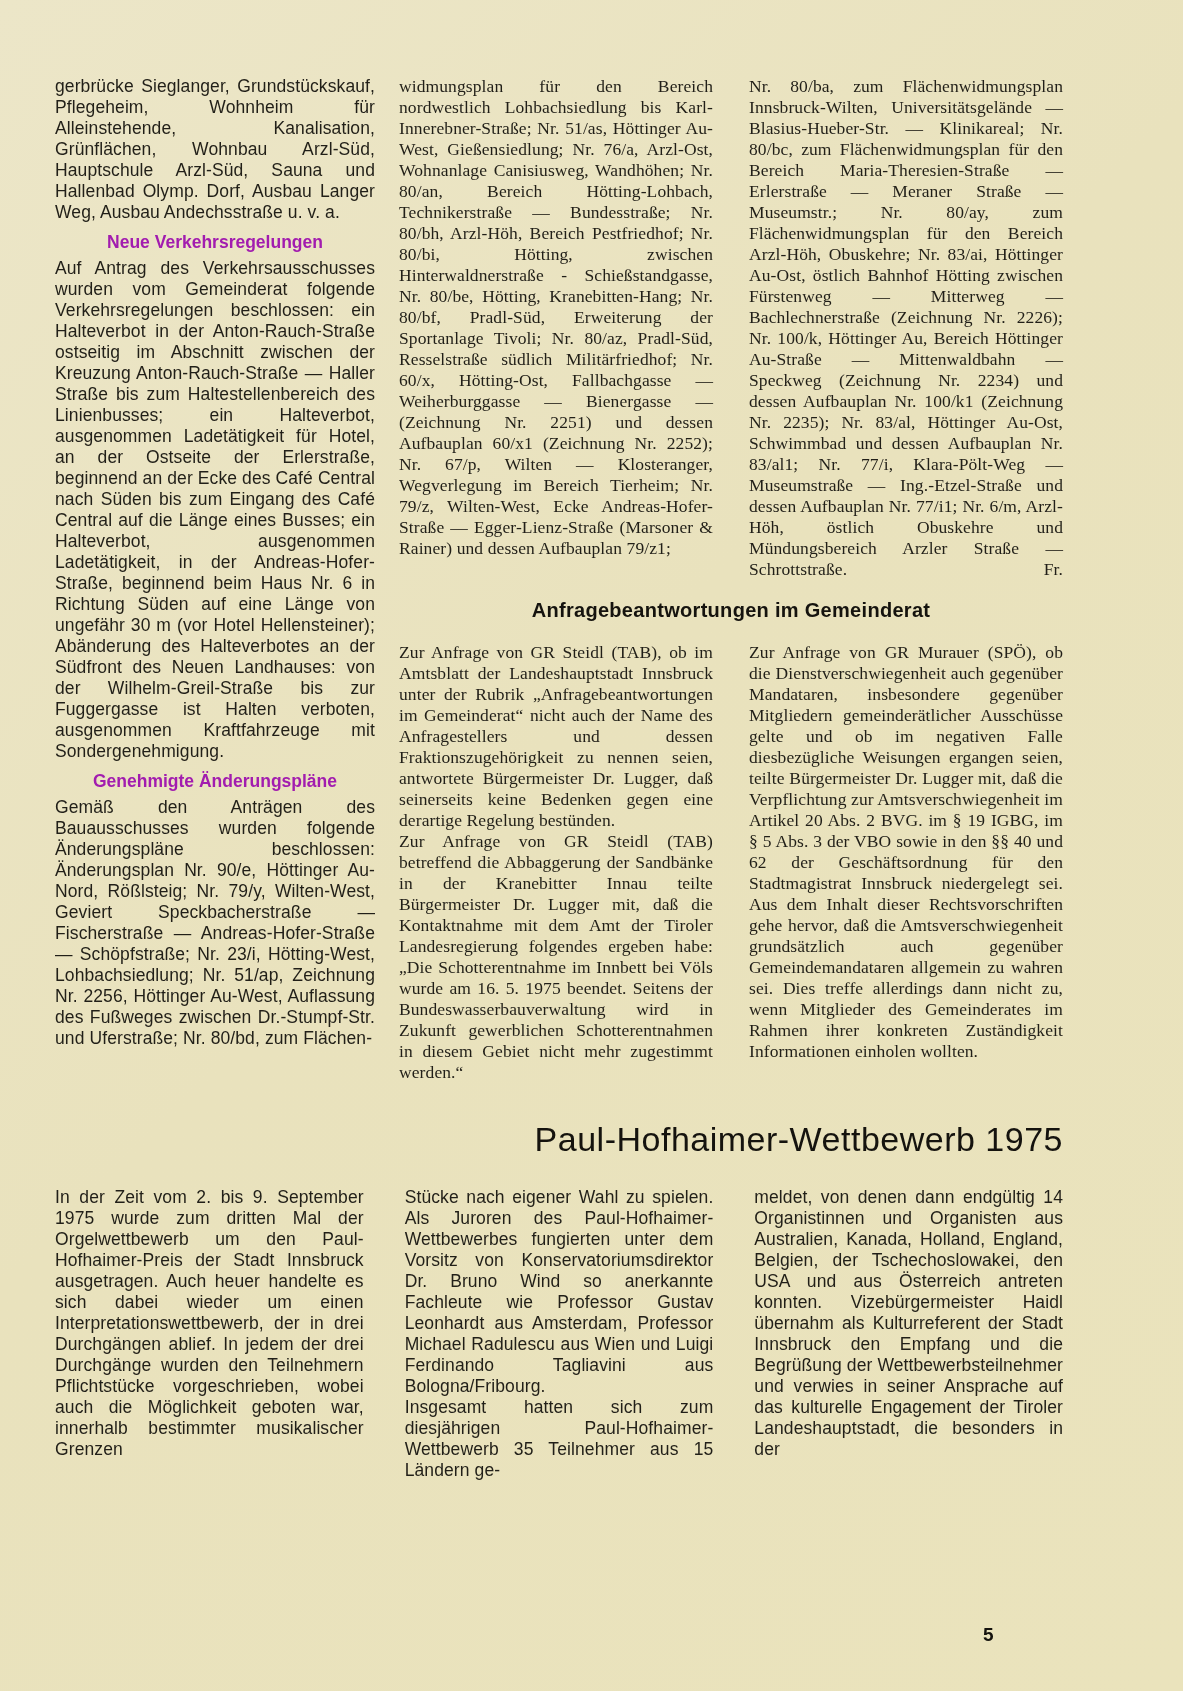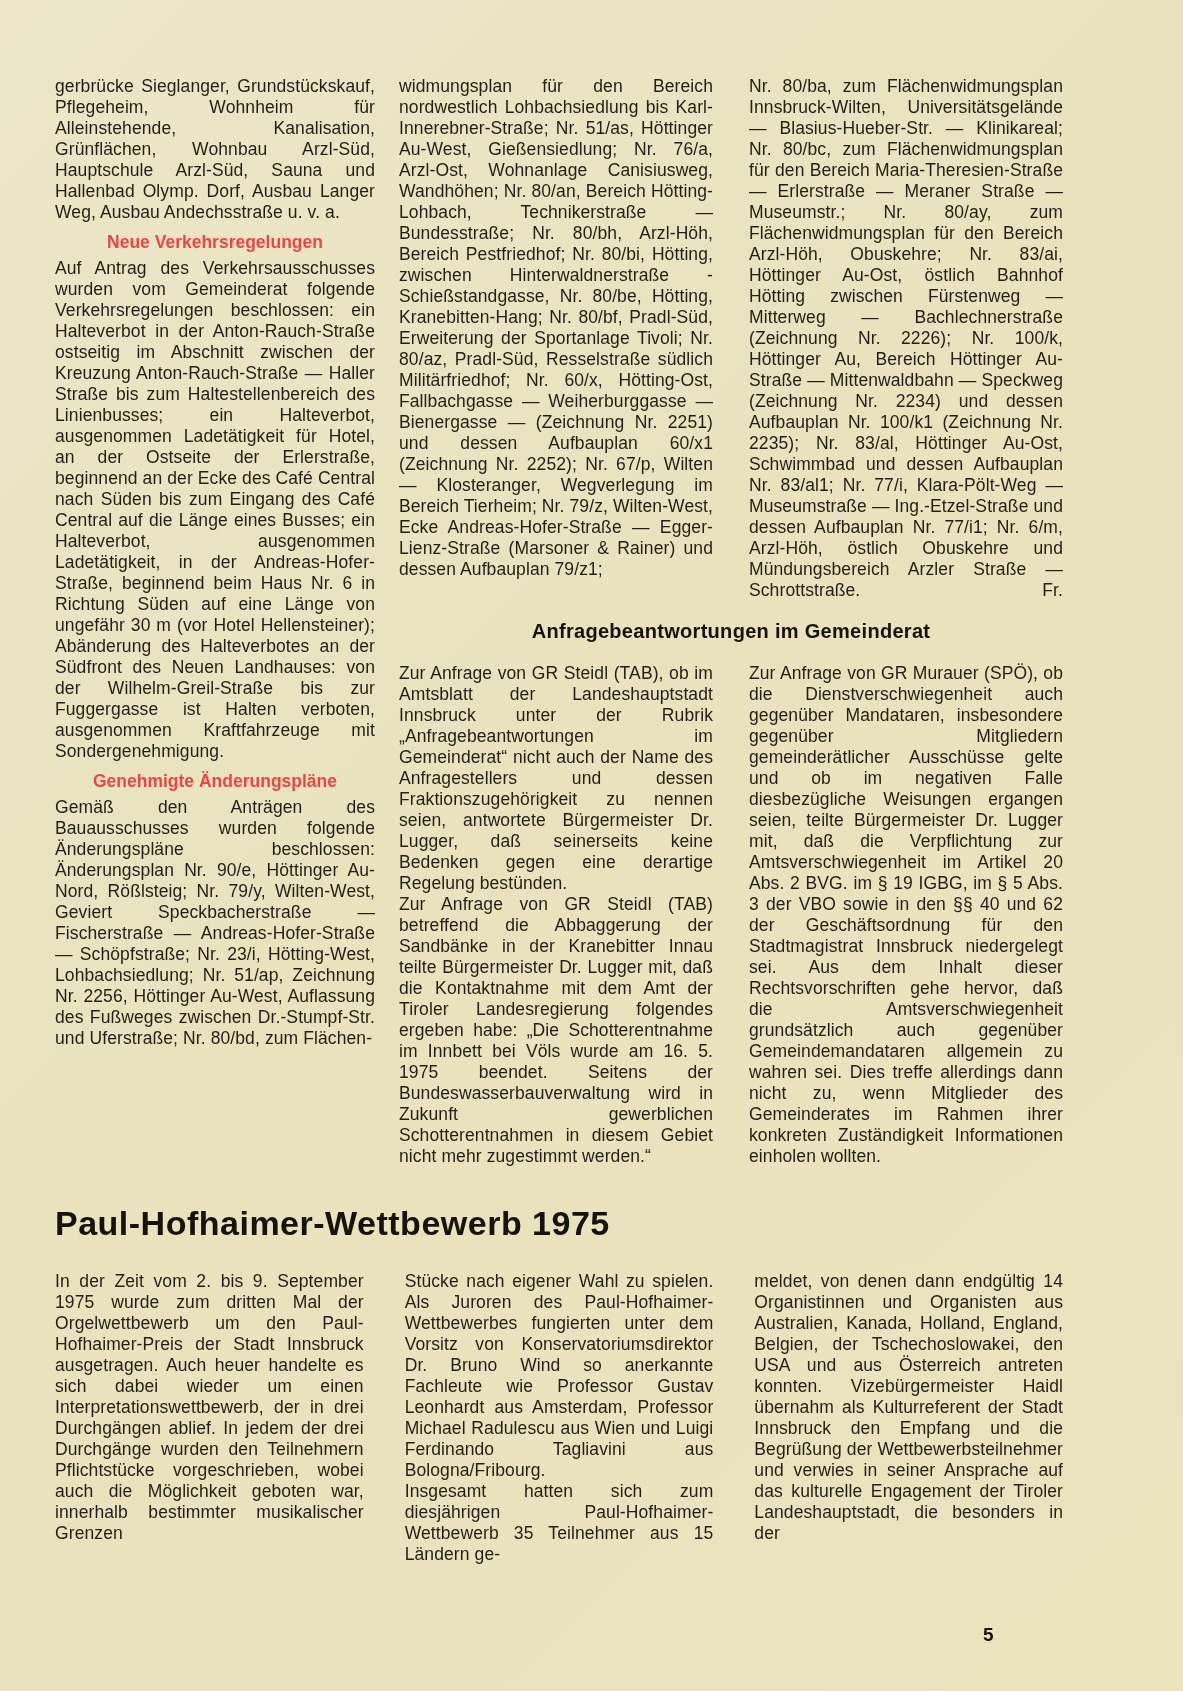--- a/index.html
+++ b/index.html
@@ -12,54 +12,54 @@
   }
   .page {
     position: relative;
     width: 1183px;
     height: 1527px;
     padding: 76px 120px 0 55px;
   }
   .top-wrap { display: flex; gap: 24px; }
   .col-left { flex: 0 0 320px; width: 320px; }
   .right-area { flex: 1; min-width: 0; }
-  .two-col { display: flex; gap: 36px; }
+  .two-col { display: flex; gap: 36px; font-family: Liberation Serif, serif; }
   .two-col .col { flex: 1; min-width: 0; }
   .three-col { display: flex; gap: 41px; }
   .three-col .col { flex: 1; min-width: 0; }
   p.body {
     font-size: 17.5px;
     line-height: 21px;
     text-align: justify;
     letter-spacing: 0.1px;
     hyphens: auto;
     -webkit-hyphens: auto;
   }
   h3.subhead {
     font-size: 17.5px;
     line-height: 21px;
     font-weight: bold;
     text-align: center;
     margin: 9px 0 5px 0;
-    color: #ef4444;
+    color: #a21caf;
   }
   h2.anfrage-h {
     font-size: 20px;
     line-height: 32px;
     font-weight: bold;
     text-align: center;
     letter-spacing: 0.3px;
     margin: 14px 0 16px 0;
     color: #15130e;
   }
   h1.wett-h {
     font-size: 34px;
     line-height: 40px;
-    font-weight: bold;
-    text-align: left;
+    font-weight: normal;
+    text-align: right;
     letter-spacing: 0.5px;
     margin: 36px 0 28px 0;
     color: #15130e;
   }
   .sig { float: right; }
   .page-num {
     position: absolute;
     left: 983px;
     top: 1624px;
     font-size: 19px;

